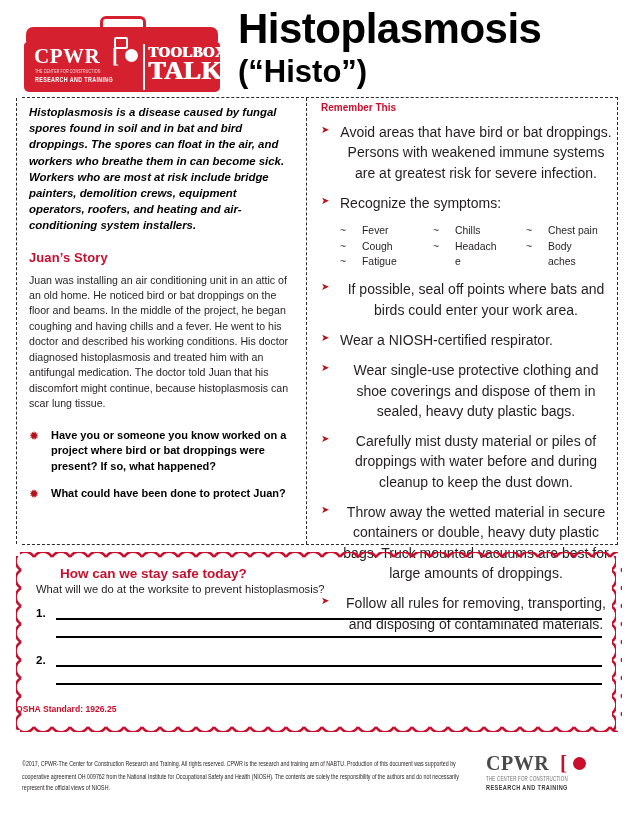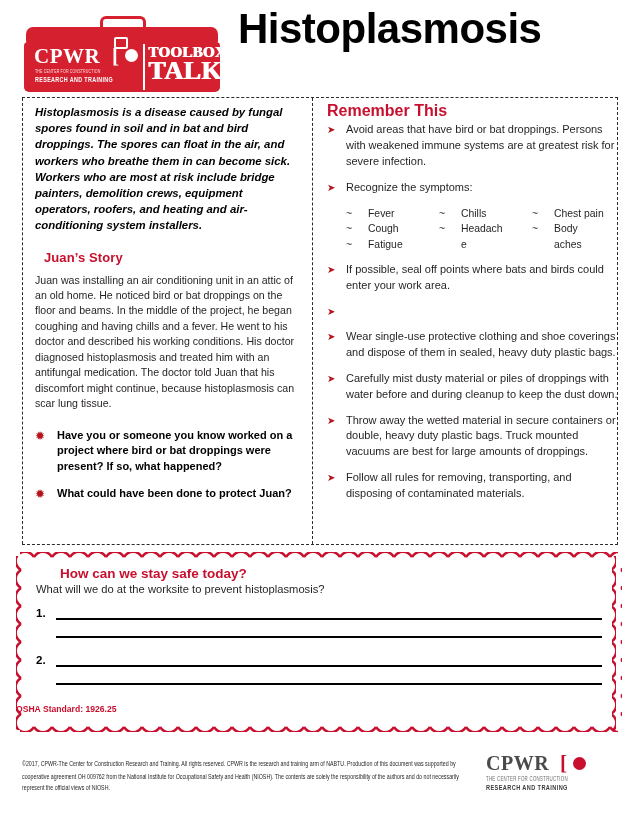--- a/index.html
+++ b/index.html
@@ -81,21 +81,21 @@
   .title-main{
     font-size:42px; font-weight:bold; line-height:1.0; color:#000;
     letter-spacing:-0.5px;
   }
   .title-sub{
     font-size:31px; font-weight:bold; line-height:1.15; color:#000; margin-top:4px;
   }
 
   
   .columns{
-    position:absolute; left:22px; top:98px; width:596px; height:446px;
+    position:absolute; left:16px; top:98px; width:596px; height:446px;
     display:flex;
   }
   .col-left{
     width:290px; padding-right:14px;
     border-left:1px dashed #2b2b2b;
     padding-left:12px;
   }
   .col-right{
     width:306px; padding-left:14px;
     border-left:1px dashed #2b2b2b;
@@ -109,45 +109,45 @@
   .right-dash{
     position:absolute; left:617px; top:97px; height:448px; border-left:1px dashed #2b2b2b;
   }
 
   .intro{
     font-size:11.4px; font-weight:bold; font-style:italic;
     line-height:1.42; color:#000; margin:6px 0 0 0;
   }
   .red-head{
     color:#c8102e; font-weight:bold; font-size:13px;
-    margin:16px 0 8px 9px; letter-spacing:.1px;
+    margin:16px 0 8px 0; letter-spacing:.1px;
   }
   .body-text{
     font-size:10.6px; line-height:1.46; color:#231f20; margin:0;
   }
 
   .q-list{ margin-top:16px; }
   .q-item{ display:flex; margin-bottom:12px; }
   .q-bullet{
     width:22px; flex:0 0 22px; color:#b5121b; font-size:12px;
     line-height:1.3; padding-top:1px; text-align:left;
   }
   .q-text{
     font-size:11px; font-weight:bold; line-height:1.42; color:#000;
   }
 
   
   .r-head{
-    color:#c8102e; font-weight:bold; font-size:16px; margin:4px 0 2px 0;
+    color:#c8102e; font-weight:bold; font-size:10px; margin:4px 0 9px 0;
   }
   .r-item{ display:flex; margin-bottom:10px; }
   .r-arrow{
     width:19px; flex:0 0 19px; color:#b5121b; font-size:10px; line-height:1.5;
   }
-  .r-text{ font-size:11px; line-height:1.45; color:#231f20; }
+  .r-text{ font-size:14px; line-height:1.45; color:#231f20;text-align:center; }
   .sym-table{ margin:2px 0 10px 19px; width:280px; }
   .sym-row{ display:flex; }
   .sym-cell{ width:93px; display:flex; font-size:10.4px; line-height:1.48; color:#231f20; }
   .sym-tilde{ width:22px; flex:0 0 22px; color:#231f20; }
   .sym-name{ }
   .r-plain{ font-size:10.4px; line-height:1.45; color:#231f20; margin:2px 0 9px 0; }
 
   
   .safe-box{
     position:absolute; left:16px; top:552px; width:606px; height:182px;
@@ -222,20 +222,21 @@
             <div class="tb-divider"></div>
             <div class="tb-toolbox-word">TOOLBOX</div>
             <div class="tb-talk-word">TALK</div>
           </div>
         </div>
       </div>
     </div>
 
     <div class="title-block">
       <div class="title-main">Histoplasmosis</div>
+      <div class="title-sub">(“Histo”)</div>
     </div>
   </div>
 
   <div class="top-dash"></div>
   <div class="right-dash"></div>
   <div class="bottom-dash"></div>
 
   <div class="columns">
 
     <div class="col-left">
@@ -313,20 +314,21 @@
       </div>
 
       <div class="r-item">
         <div class="r-arrow">➤</div>
         <div class="r-text">If possible, seal off points where bats and birds could enter your work area.</div>
       </div>
 
 
       <div class="r-item">
         <div class="r-arrow">➤</div>
+        <div class="r-text">Wear a NIOSH-certified respirator.</div>
       </div>
       <div class="r-item">
         <div class="r-arrow">➤</div>
         <div class="r-text">Wear single-use protective clothing and shoe coverings and dispose of them in sealed, heavy duty plastic bags.</div>
       </div>
       <div class="r-item">
         <div class="r-arrow">➤</div>
         <div class="r-text">Carefully mist dusty material or piles of droppings with water before and during cleanup to keep the dust down.</div>
       </div>
       <div class="r-item">

